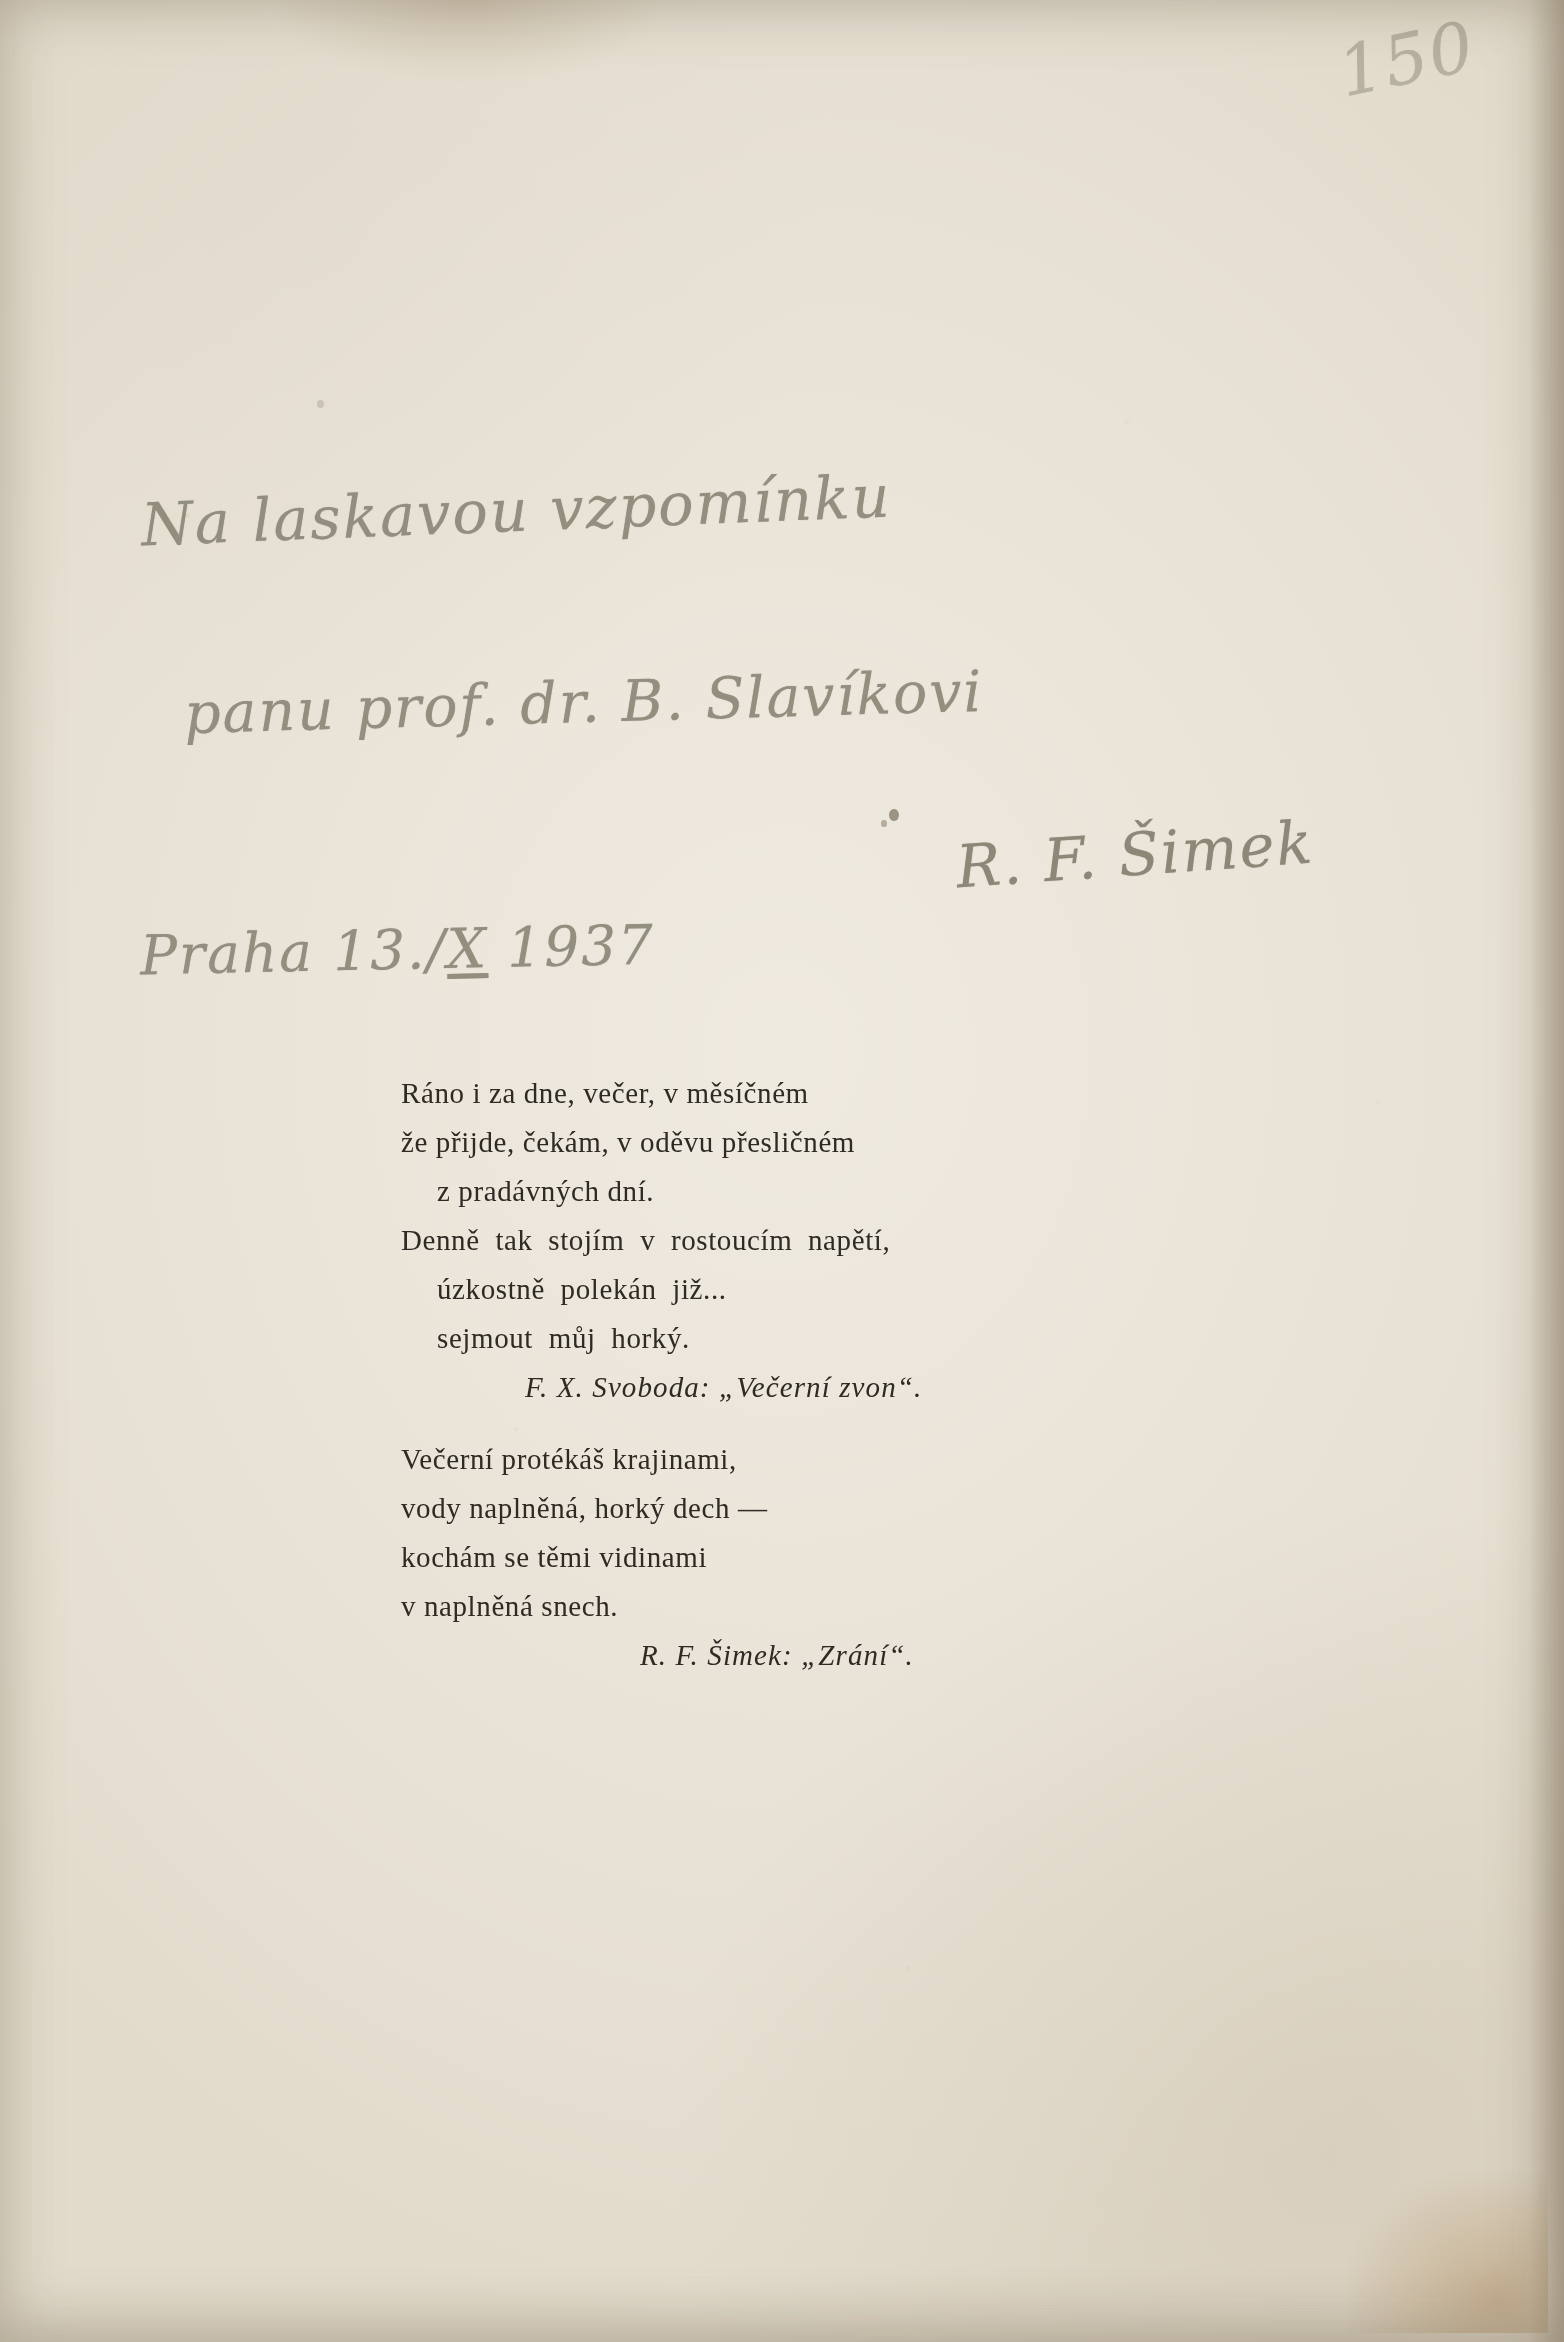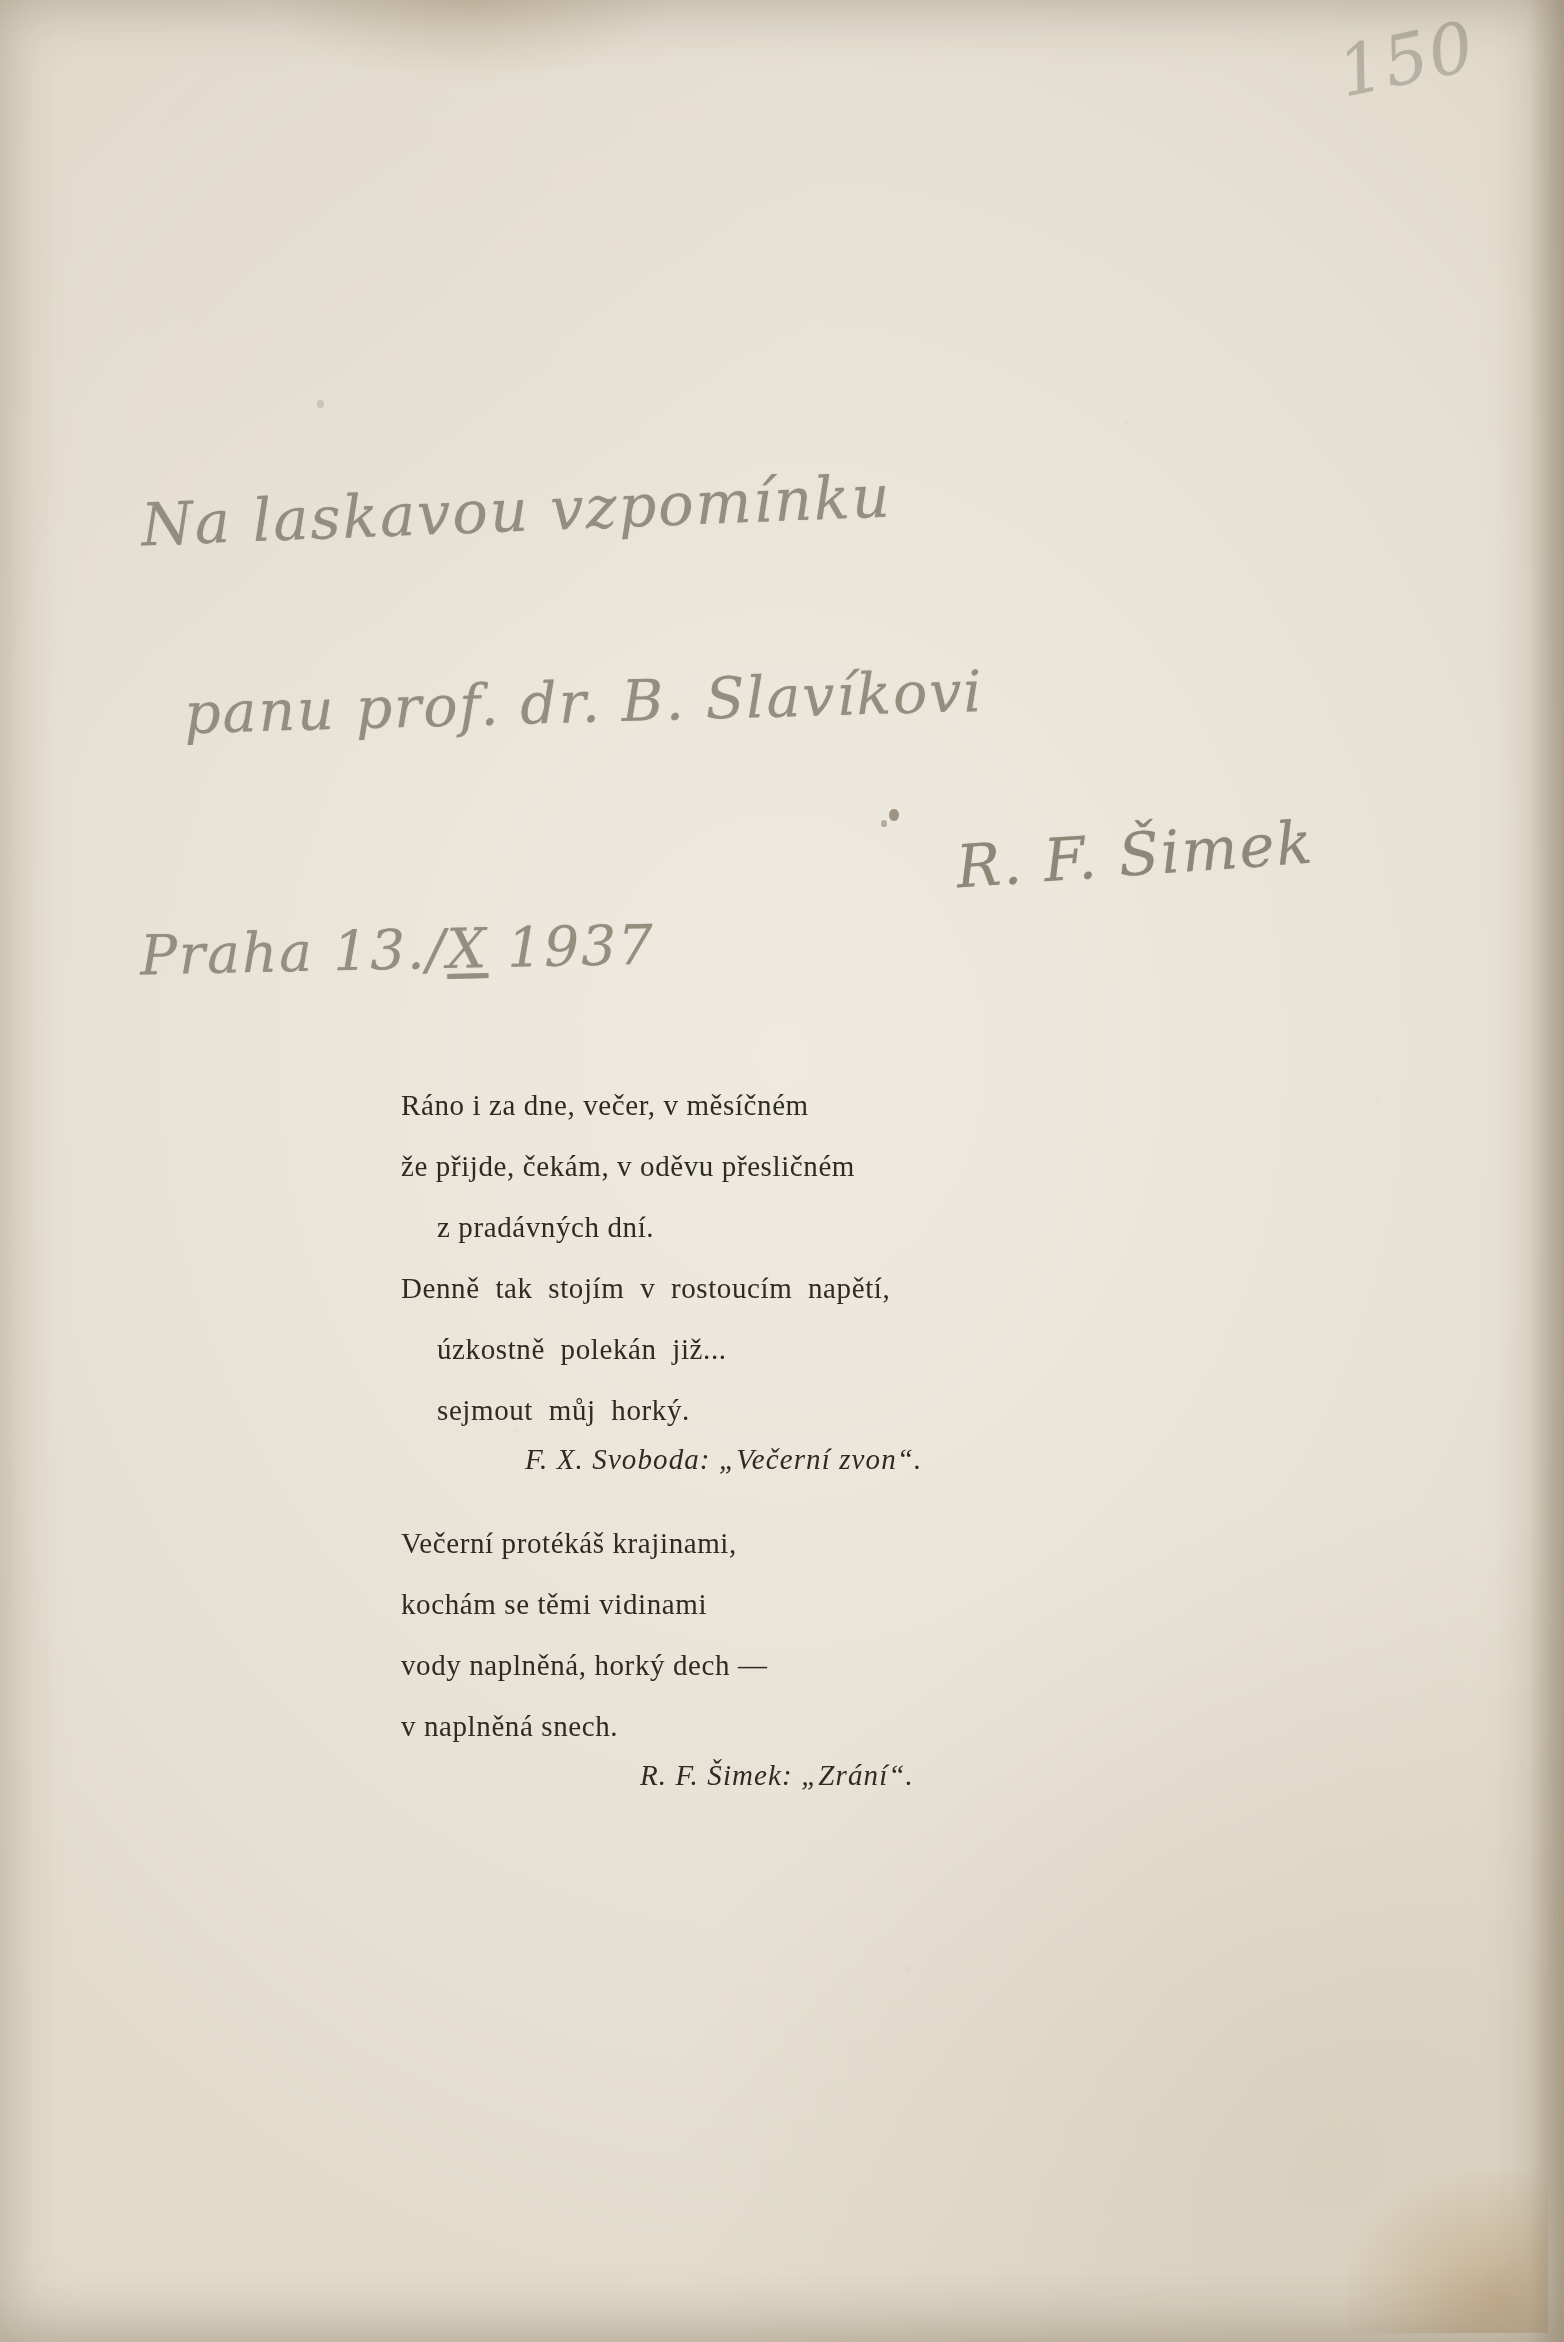--- a/index.html
+++ b/index.html
@@ -111,21 +111,21 @@
   .poem-block {
     position: absolute;
     left: 401px;
     top: 1069px;
     width: 765px;
     font-size: 29px;
     line-height: 49px;
     color: #2e2a24;
     letter-spacing: 0.6px;
   }
-  .poem-line { white-space: pre; margin-top: 12px; }
+  .poem-line { white-space: pre; }
   .poem-line.indent { padding-left: 36px; }
   .attrib {
     white-space: pre;
     text-align: left;
     padding-left: 124px;
     letter-spacing: 1.1px;
     font-style: italic;
   }
   .attrib.second { padding-left: 239px; }
   .stanza-gap { height: 23px; }
@@ -163,22 +163,22 @@
     <div class="poem-line indent">z pradávných dní.</div>
     <div class="poem-line">Denně  tak  stojím  v  rostoucím  napětí,</div>
     <div class="poem-line indent">úzkostně  polekán  již...</div>
     <div class="poem-line indent">sejmout  můj  horký.</div>
 
     <div class="attrib">F. X. Svoboda: „Večerní zvon“.</div>
 
     <div class="stanza-gap"></div>
 
     <div class="poem-line">Večerní protékáš krajinami,</div>
+    <div class="poem-line">vody naplněná, horký dech —</div>
     <div class="poem-line">kochám se těmi vidinami</div>
-    <div class="poem-line">vody naplněná, horký dech —</div>
     <div class="poem-line">v naplněná snech.</div>
 
     <div class="attrib second">R. F. Šimek: „Zrání“.</div>
 
   </div>
 
   <div class="edge-shadow"></div>
 </div>
 
 

